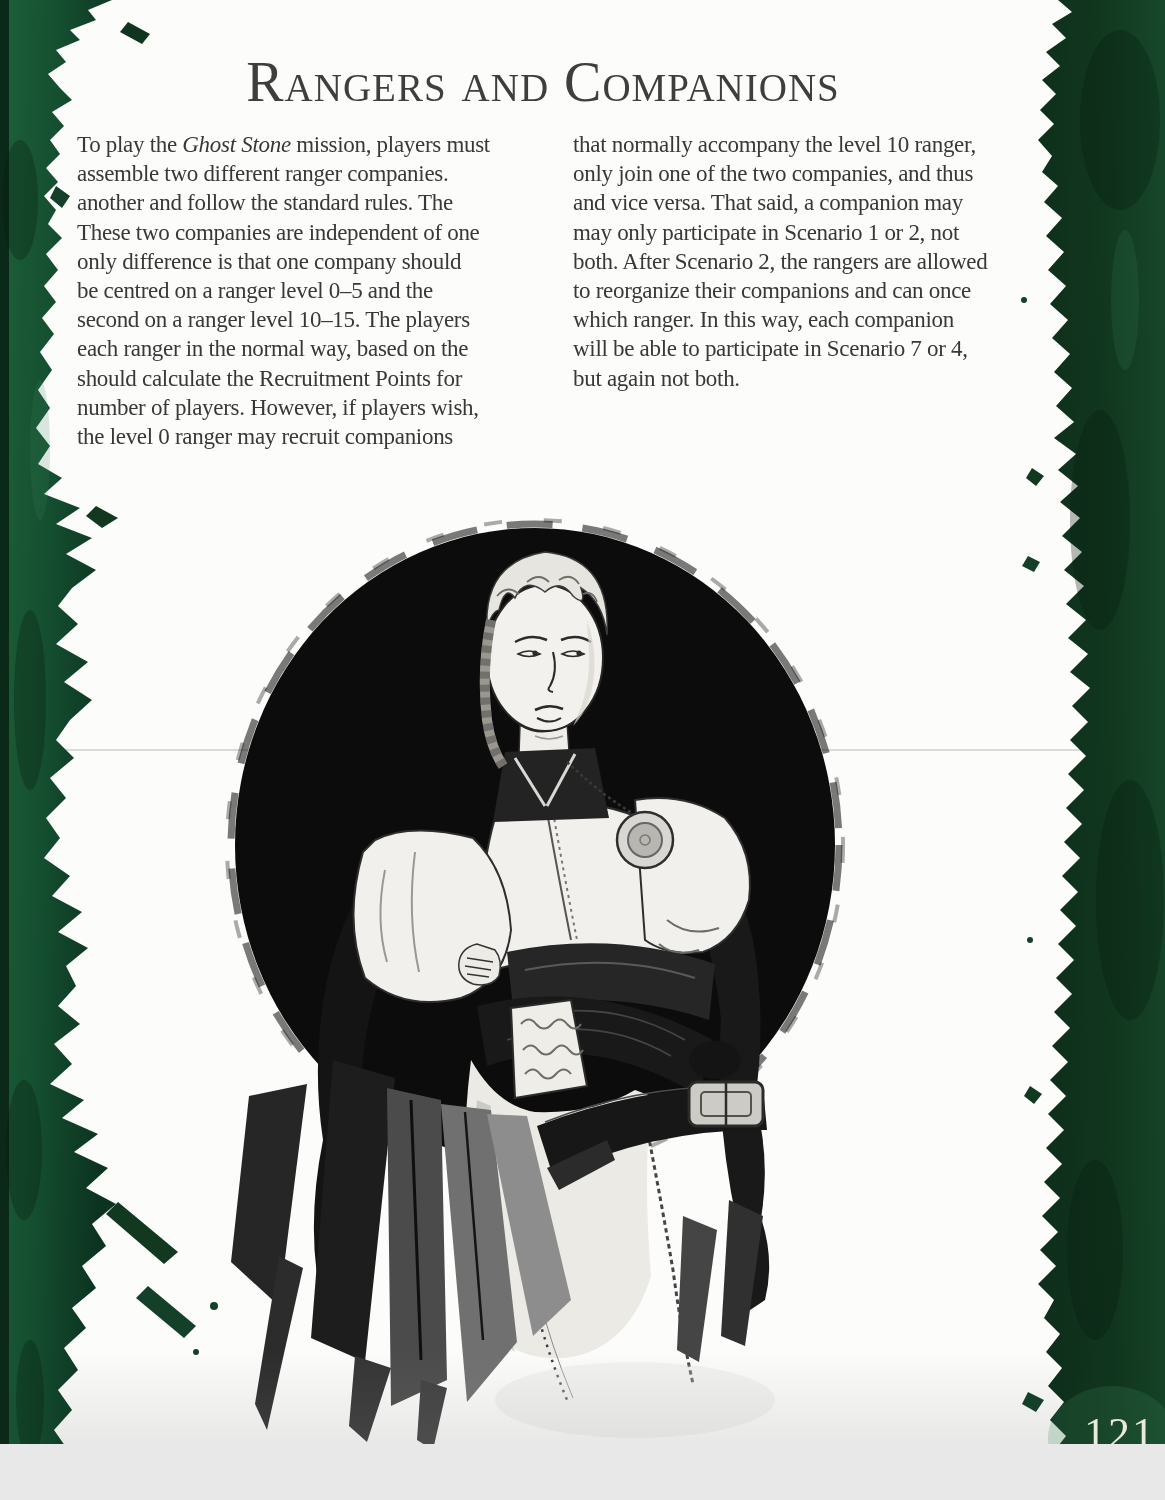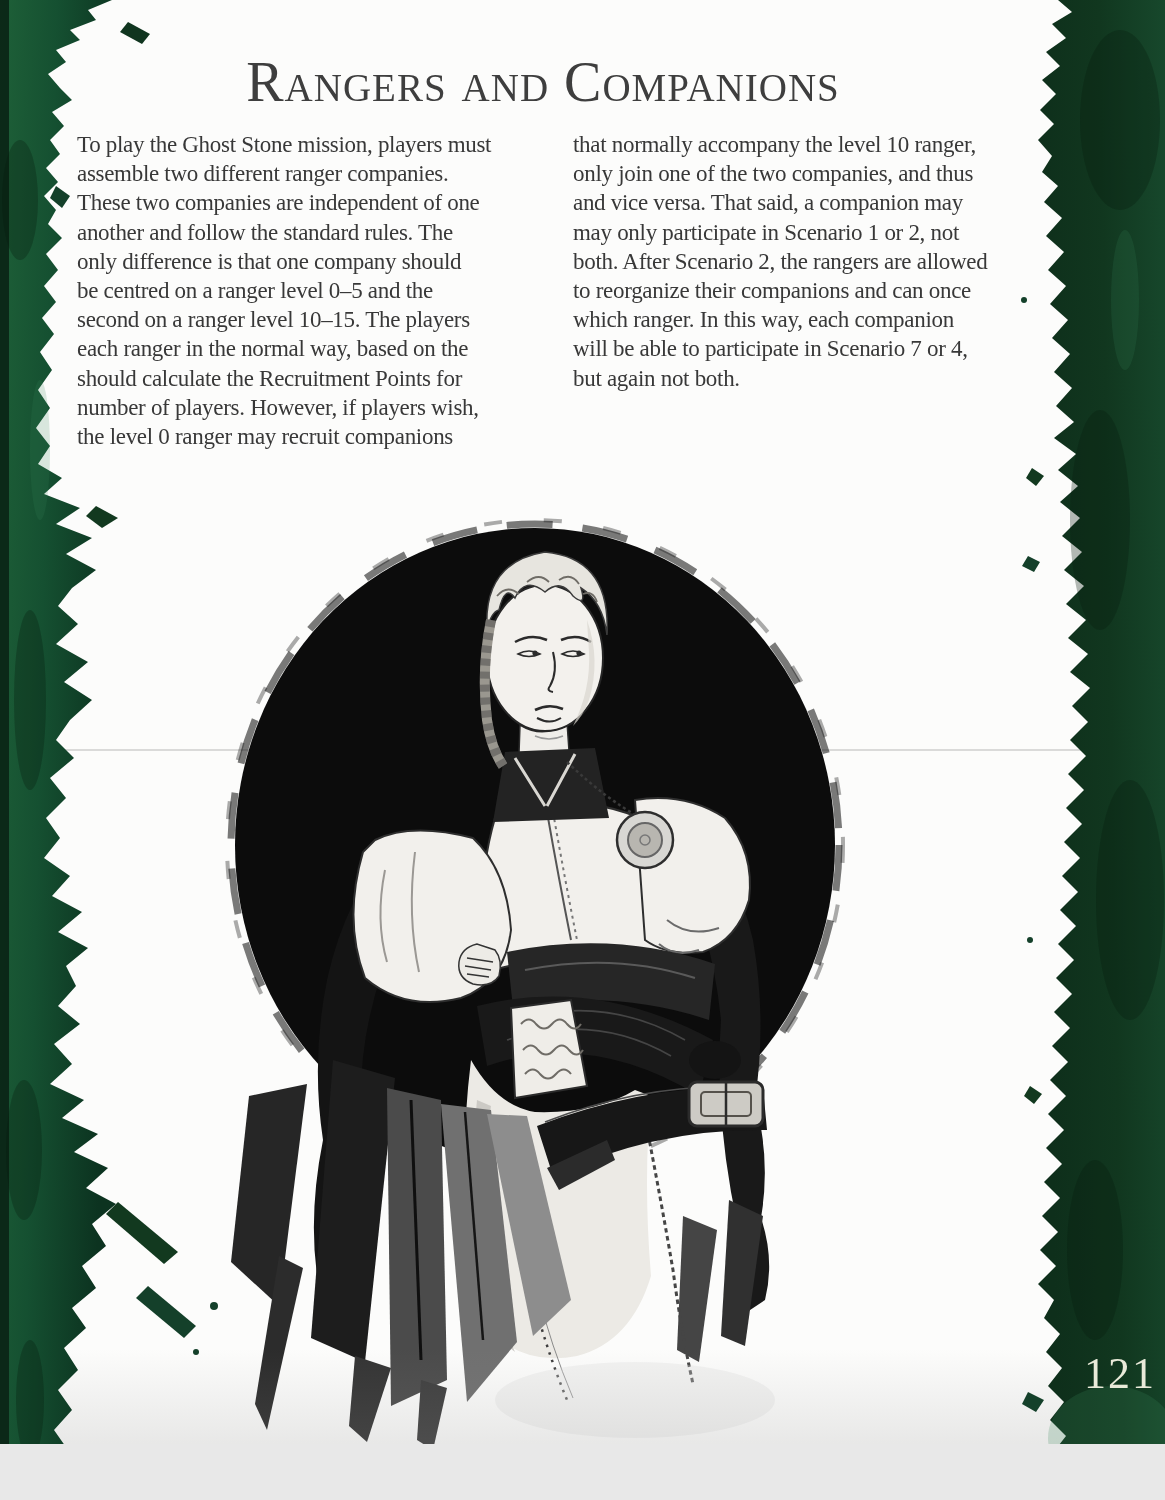--- a/index.html
+++ b/index.html
@@ -33,52 +33,52 @@
     position:absolute;top:130px;
     width:462px;
     font-size:23px;line-height:29.2px;
     letter-spacing:-0.3px;
     color:#383838;
     z-index:2;
   }
   .col-left{left:77px;height:376px;overflow:hidden;}
   .col-right{left:573px;}
   .text-line{white-space:nowrap;}
-  .ital{margin-top:48px;}
+  .ital{font-style:italic;margin-top:48px;}
   .illustration{
     position:absolute;left:215px;top:500px;width:640px;height:960px;
     z-index:2;pointer-events:none;
   }
   .borders{
     position:absolute;left:0;top:0;width:1165px;height:1500px;
     z-index:4;pointer-events:none;
   }
   .page-number{
-    position:absolute;top:1348px;left:1080px;width:80px;
+    position:absolute;top:1408px;left:1080px;width:80px;
     text-align:center;
     font-size:44px;letter-spacing:2px;
     color:#e9ead9;
     z-index:5;
   }
 </style>
 </head>
 <body>
 
 <div class="page">
 
   <div class="fold-line"></div>
 
   <h1 class="page-title">Rangers and Companions</h1>
 
   <div class="col col-left">
     <div class="text-line"><span>To play the </span><span class="ital">Ghost Stone</span><span> mission, players must</span></div>
     <div>
         <div class="text-line">assemble two different ranger companies.</div>
+        <div class="text-line">another and follow the standard rules. The</div>
         <div class="text-line">These two companies are independent of one</div>
-        <div class="text-line">another and follow the standard rules. The</div>
         <div class="text-line">only difference is that one company should</div>
         <div class="text-line">be centred on a ranger level 0–5 and the</div>
         <div class="text-line">second on a ranger level 10–15. The players</div>
         <div class="text-line">each ranger in the normal way, based on the</div>
         <div class="text-line">should calculate the Recruitment Points for</div>
         <div class="text-line">number of players. However, if players wish,</div>
         <div class="text-line">the level 0 ranger may recruit companions</div>
       </div>
   </div>
 

